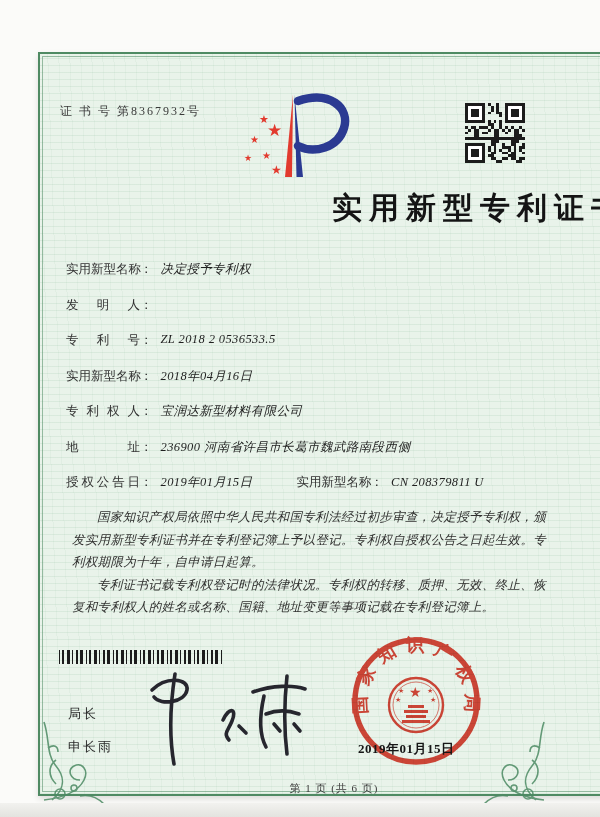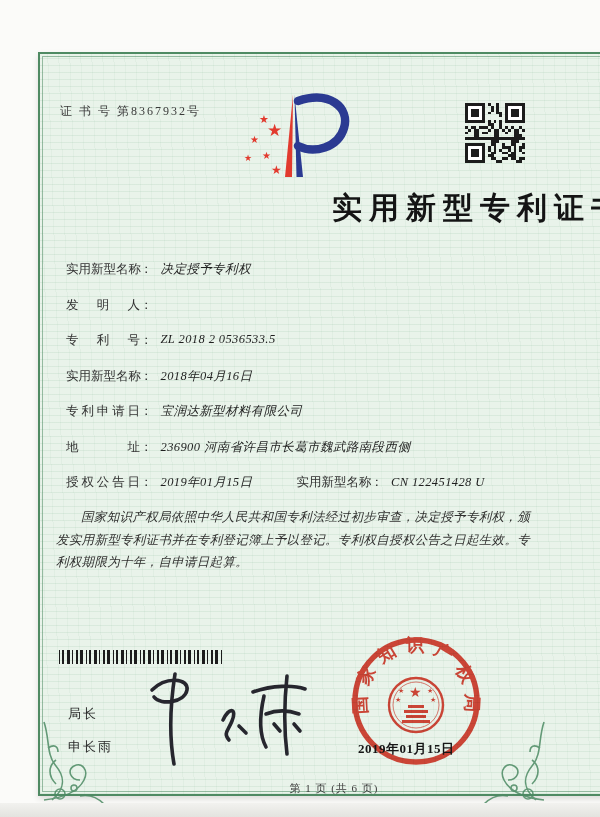--- a/index.html
+++ b/index.html
@@ -26,21 +26,21 @@
   .abs{position:absolute}
   .cert-number{left:20px;top:49px;font-size:12px;letter-spacing:2px;color:#3a3a3a;white-space:nowrap}
   .title{left:0;top:134px;width:100%;text-align:right;font-size:30px;font-weight:700;
     letter-spacing:7px;color:#141414;white-space:nowrap}
   .fields{left:26px;top:207px;width:462px;font-size:12.5px;color:#2b2b2b}
   .row{display:flex;align-items:flex-start;height:18px;margin-bottom:17.5px;white-space:nowrap}
   .lbl{display:inline-block;width:74px;text-align:justify;text-align-last:justify;color:#333;flex:none}
   .colon{margin-right:8px;color:#333}
   .val{font-style:italic;letter-spacing:.4px;color:#1f1f1f}
   .pair2{margin-left:44px;display:flex;align-items:baseline}
-  .paras{left:16px;top:452px;width:474px;font-size:12.5px;line-height:22.5px;
+  .paras{left:32px;top:452px;width:474px;font-size:12.5px;line-height:22.5px;
     color:#30302f;text-align:justify;font-style:italic;letter-spacing:.3px}
   .paras p{text-indent:2em}
   .barcode{left:19px;top:596px;width:166px;height:16px}
   .sig-block{left:28px;top:643px;font-size:13px;color:#2a2a2a;letter-spacing:2px;line-height:33px}
   .sig-svg{left:95px;top:610px;width:180px;height:110px}
   .seal{left:306px;top:577px;width:140px;height:140px;opacity:.93;mix-blend-mode:multiply}
   .seal-date{left:318px;top:686px;width:150px;font-size:13px;font-weight:700;
     letter-spacing:.5px;color:#161616;z-index:5;white-space:nowrap}
   .footer{left:0;top:727px;width:100%;text-align:center;font-size:11px;letter-spacing:1px;color:#3c3c3c}
   .qr{left:425px;top:49px;width:60px;height:60px}
@@ -101,43 +101,44 @@
       <span class="lbl">专利号</span>
         <span class="colon">：</span>
       <span class="val">ZL 2018 2 0536533.5</span>
     </div>
     <div class="row">
       <span class="lbl">实用新型名称</span>
         <span class="colon">：</span>
       <span class="val">2018年04月16日</span>
     </div>
     <div class="row">
-      <span class="lbl">专利申请日</span>
+      <span class="lbl">专利权人</span>
         <span class="colon">：</span>
       <span class="val">宝润达新型材料有限公司</span>
     </div>
     <div class="row">
       <span class="lbl">地址</span>
         <span class="colon">：</span>
       <span class="val">236900 河南省许昌市长葛市魏武路南段西侧</span>
     </div>
     <div class="row">
       <span class="lbl">授权公告日</span>
         <span class="colon">：</span>
       <span class="val">2019年01月15日</span>
       <span class="pair2">
         <span class="lbl">实用新型名称</span>
           <span class="colon">：</span>
-        <span class="val">CN 122451428 U</span>
+        <span class="val">CN 208379811 U</span>
       </span>
     </div>
   </div>
 
   <div class="abs paras">
     <p>国家知识产权局依照中华人民共和国专利法经过初步审查，决定授予专利权，颁发实用新型专利证书并在专利登记簿上予以登记。专利权自授权公告之日起生效。专利权期限为十年，自申请日起算。</p>
+    <p>专利证书记载专利权登记时的法律状况。专利权的转移、质押、无效、终止、恢复和专利权人的姓名或名称、国籍、地址变更等事项记载在专利登记簿上。</p>
   </div>
 
   <div class="abs barcode">
     <svg viewBox="0 0 166 16" width="166" height="16" id="barcode-svg" style="shape-rendering:crispEdges">
         <path d="M0 0h1v14h-1zM3 0h2v14h-2zM8 0h3v14h-3zM13 0h1v14h-1zM17 0h2v14h-2zM21 0h3v14h-3zM27 0h1v14h-1zM30 0h2v14h-2zM35 0h3v14h-3zM40 0h1v14h-1zM44 0h2v14h-2zM48 0h3v14h-3zM54 0h1v14h-1zM57 0h2v14h-2zM62 0h3v14h-3zM67 0h1v14h-1zM71 0h2v14h-2zM75 0h3v14h-3zM81 0h1v14h-1zM84 0h2v14h-2zM89 0h3v14h-3zM94 0h1v14h-1zM98 0h2v14h-2zM102 0h3v14h-3zM108 0h1v14h-1zM111 0h2v14h-2zM116 0h3v14h-3zM121 0h1v14h-1zM125 0h2v14h-2zM129 0h3v14h-3zM135 0h1v14h-1zM138 0h2v14h-2zM143 0h3v14h-3zM148 0h1v14h-1zM152 0h2v14h-2zM156 0h3v14h-3zM162 0h1v14h-1z" fill="#1c1c1c"></path>
       </svg>
   </div>
 
   <div class="abs sig-block">
     <div>局长</div>

